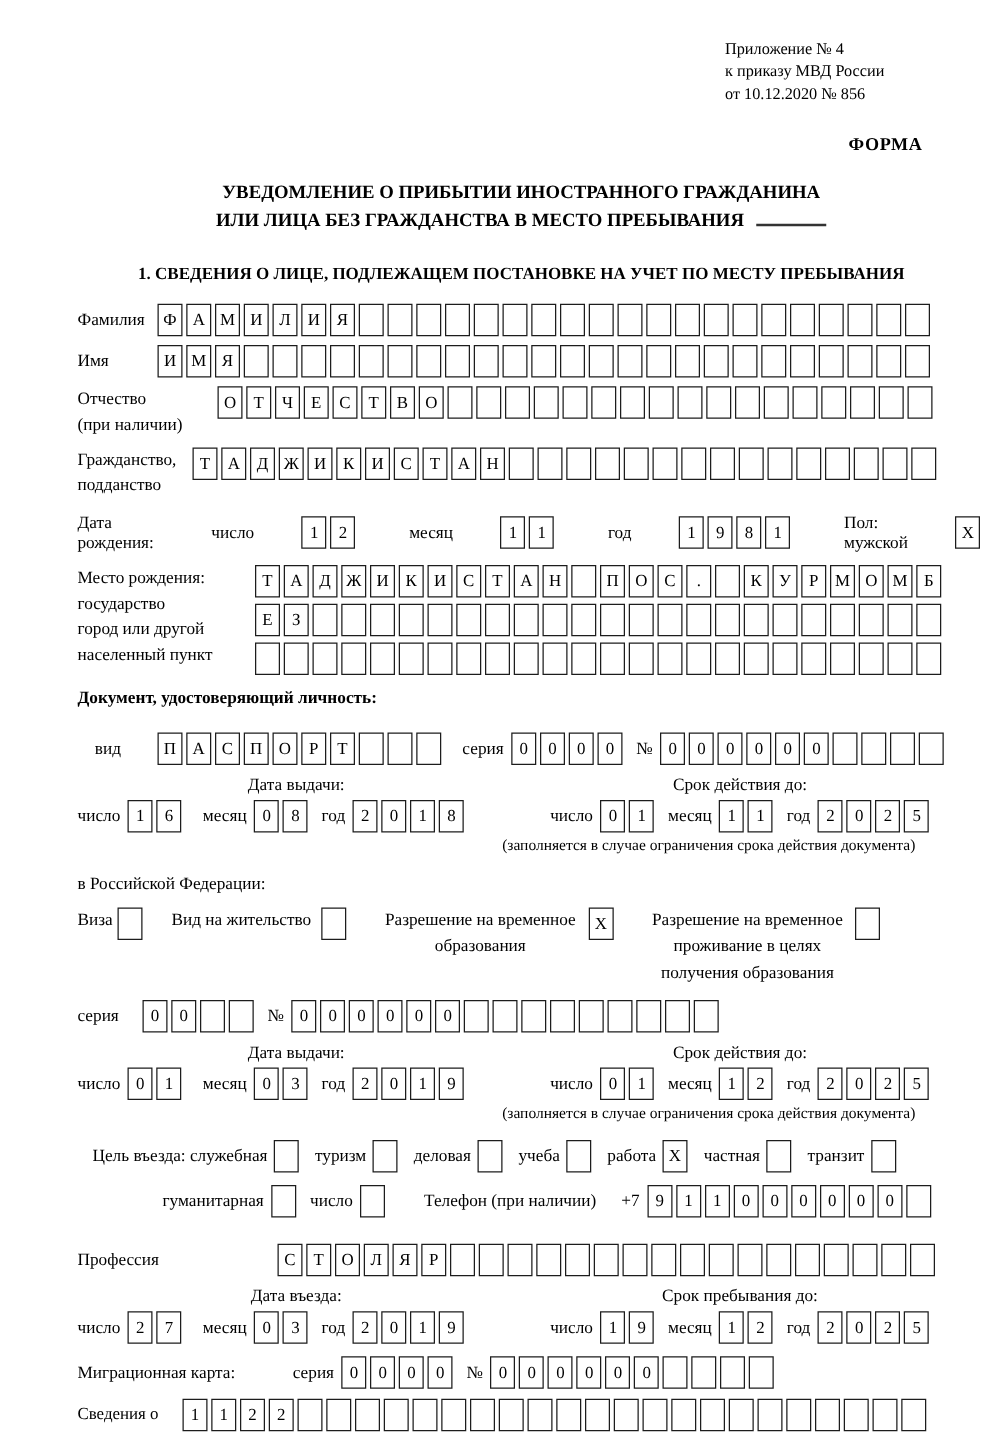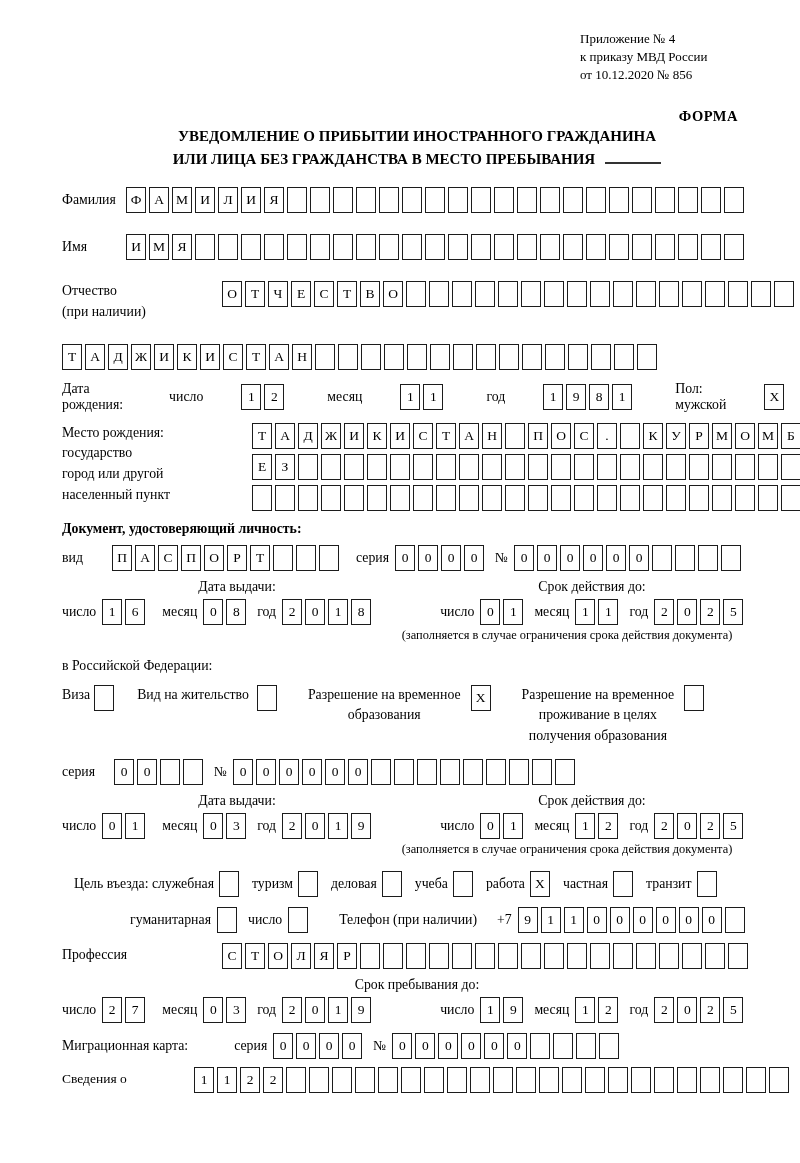--- a/index.html
+++ b/index.html
@@ -8,27 +8,27 @@
     width:800px; height:1163px; overflow:hidden;
     font-family:"Liberation Serif", serif;
     color:#000; font-size:14px;
   }
   .page { padding:30px 28px 0 62px; }
 
   .hdr { margin-left:auto; width:192px; font-size:13px; line-height:1.38; }
   .hdr .rev { margin-top:3px; font-size:12.5px; }
   .forma { margin-top:24px; padding-right:34px; text-align:right; font-weight:bold; font-size:14.5px; letter-spacing:.5px; }
 
-  .title { text-align:center; font-weight:bold; font-size:15px; line-height:1.55; }
+  .title { margin-top:18px; text-align:center; font-weight:bold; font-size:15px; line-height:1.55; }
   .blank-line { display:inline-block; width:56px; height:2px; background:#333; margin-left:10px; vertical-align:baseline; }
 
   .sec { margin-top:22px; text-align:center; font-weight:bold; font-size:13.6px; }
 
-  .row { display:flex; align-items:center; margin-top:21px; }
-  .row.top { align-items:flex-start;gap:48px; }
+  .row { display:flex; align-items:center; margin-top:7px; }
+  .row.top { align-items:flex-start; }
   .lbl { flex:0 0 auto; font-size:13.8px; line-height:1.5; }
   .w64 { width:64px; } .w112 { width:112px; } .w92 { width:92px; }
   .w142 { width:142px; } .w160 { width:160px; } .w84 { width:84px; }
   .cells { display:flex; flex-wrap:nowrap; flex:0 0 auto; }
   .cell {
     width:20px; height:26px; flex:0 0 auto;
     border:1.6px solid #1c1c1c; margin-right:3px;
     display:flex; align-items:center; justify-content:center;
     font-size:13.5px; font-family:"Liberation Serif", serif;
   }
@@ -72,20 +72,21 @@
 
   <div class="forma">ФОРМА</div>
 
   <div class="title">
     <div>УВЕДОМЛЕНИЕ О ПРИБЫТИИ ИНОСТРАННОГО ГРАЖДАНИНА</div>
     <div>
       <span>ИЛИ ЛИЦА БЕЗ ГРАЖДАНСТВА В МЕСТО ПРЕБЫВАНИЯ</span><span class="blank-line"></span>
     </div>
   </div>
 
+  <div class="sec">1. СВЕДЕНИЯ О ЛИЦЕ, ПОДЛЕЖАЩЕМ ПОСТАНОВКЕ НА УЧЕТ ПО МЕСТУ ПРЕБЫВАНИЯ</div>
 
   <div class="row" style="margin-top:16px;">
     <div class="lbl w64">Фамилия</div>
     <div class="cells">
         <span class="cell">Ф</span>
         <span class="cell">А</span>
         <span class="cell">М</span>
         <span class="cell">И</span>
         <span class="cell">Л</span>
         <span class="cell">И</span>
@@ -174,20 +175,24 @@
         <span class="cell"></span>
         <span class="cell"></span>
         <span class="cell"></span>
         <span class="cell"></span>
         <span class="cell"></span>
         <span class="cell"></span>
       </div>
   </div>
 
   <div class="row top">
+    <div class="lbl w92 stack">
+      <span>Гражданство,</span>
+      <span>подданство</span>
+    </div>
     <div class="cells">
         <span class="cell">Т</span>
         <span class="cell">А</span>
         <span class="cell">Д</span>
         <span class="cell">Ж</span>
         <span class="cell">И</span>
         <span class="cell">К</span>
         <span class="cell">И</span>
         <span class="cell">С</span>
         <span class="cell">Т</span>
@@ -324,21 +329,21 @@
           <span class="cell"></span>
           <span class="cell"></span>
           <span class="cell"></span>
           <span class="cell"></span>
         </div>
     </div>
   </div>
 
   <div class="doc-hdr">Документ, удостоверяющий личность:</div>
 
-  <div class="row" style="margin-top:8px;">
+  <div class="row" style="margin-top:20px;justify-content:center;">
     <span class="sub" style="width:44px;">вид</span>
     <div class="cells">
         <span class="cell">П</span>
         <span class="cell">А</span>
         <span class="cell">С</span>
         <span class="cell">П</span>
         <span class="cell">О</span>
         <span class="cell">Р</span>
         <span class="cell">Т</span>
         <span class="cell"></span>
@@ -574,21 +579,21 @@
         <span class="cell">0</span>
         <span class="cell">0</span>
         <span class="cell">0</span>
         <span class="cell">0</span>
         <span class="cell">0</span>
         <span class="cell">0</span>
         <span class="cell"></span>
       </div>
   </div>
 
-  <div class="row" style="margin-top:10px;">
+  <div class="row" style="margin-top:21px;">
     <div class="lbl w160">Профессия</div>
     <div class="cells">
         <span class="cell">С</span>
         <span class="cell">Т</span>
         <span class="cell">О</span>
         <span class="cell">Л</span>
         <span class="cell">Я</span>
         <span class="cell">Р</span>
         <span class="cell"></span>
         <span class="cell"></span>
@@ -604,20 +609,21 @@
         <span class="cell"></span>
         <span class="cell"></span>
         <span class="cell"></span>
         <span class="cell"></span>
         <span class="cell"></span>
         <span class="cell"></span>
       </div>
   </div>
 
   <div class="dhead">
+    <div class="l">Дата въезда:</div>
     <div class="r">Срок пребывания до:</div>
   </div>
   <div class="drow">
     <div class="grp">
       <span class="sub">число</span>
       <div class="cells">
           <span class="cell">2</span>
           <span class="cell">7</span>
         </div>
       <span class="sub gap14">месяц</span>

